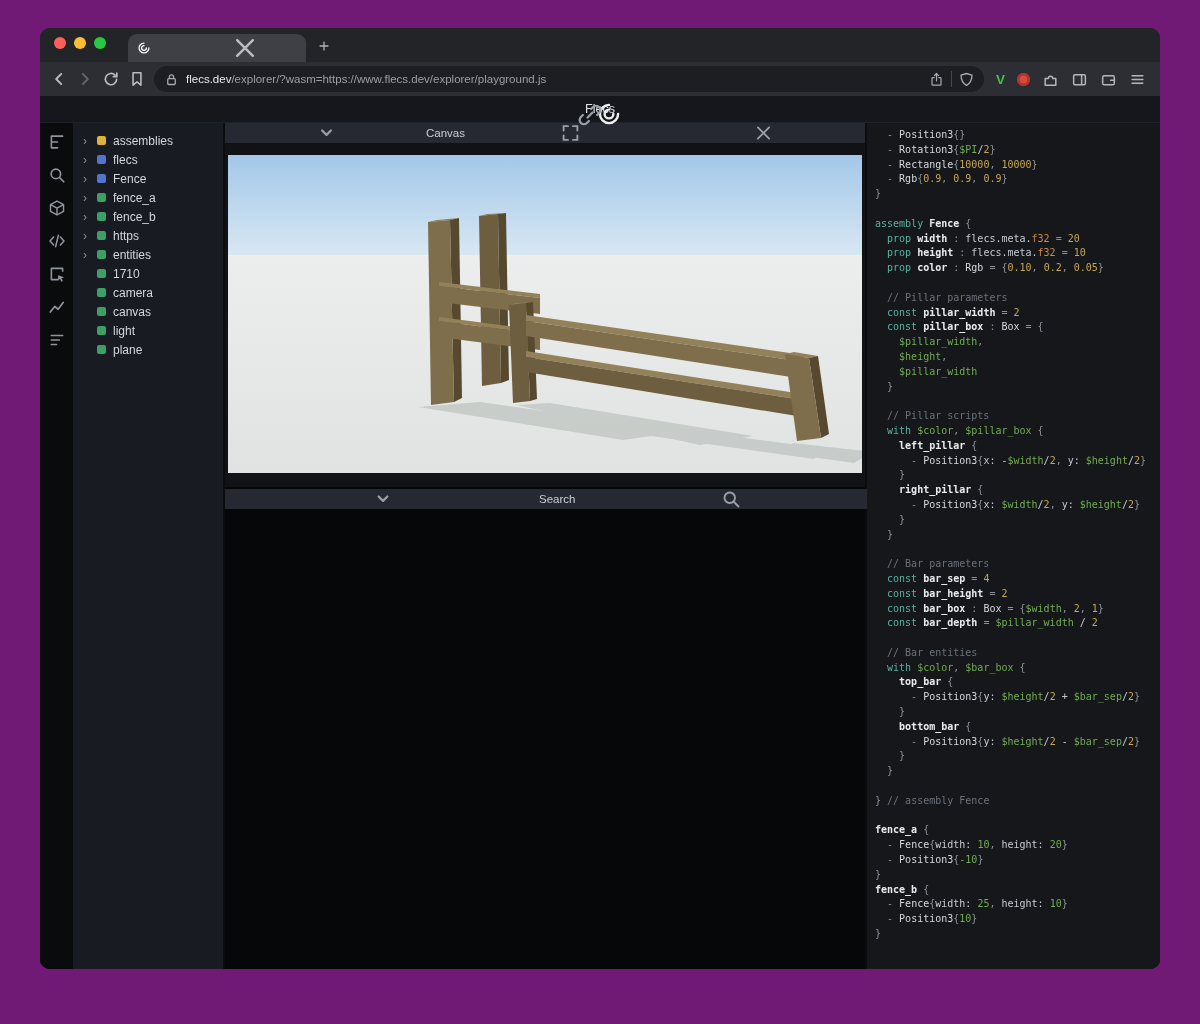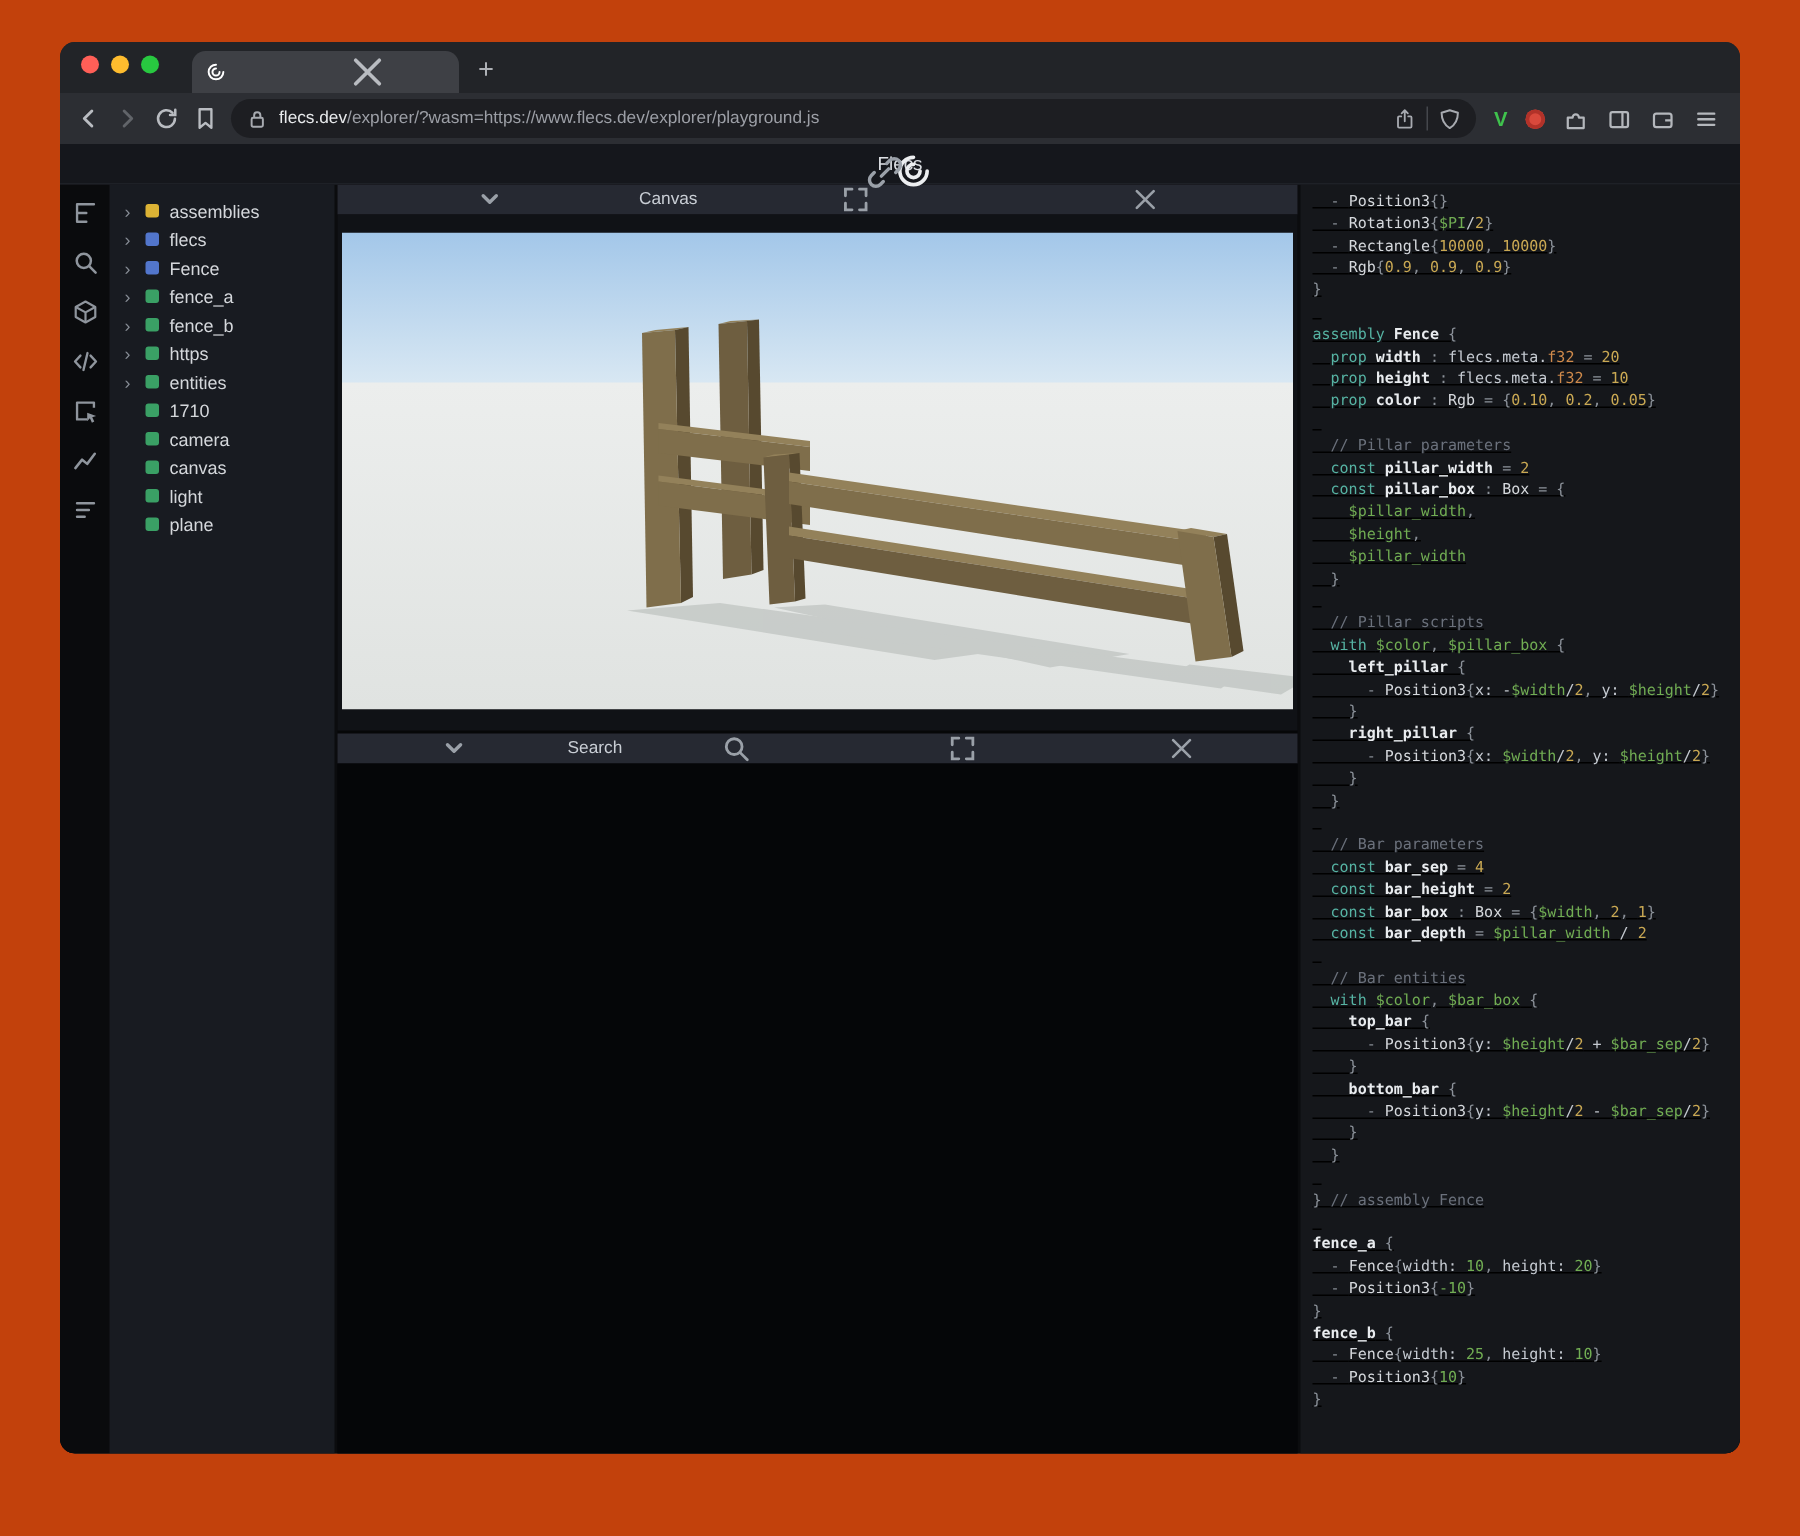--- a/index.html
+++ b/index.html
@@ -1,17 +1,17 @@
 <!DOCTYPE html>
 <html style="--sky-top: #a3c7e9; --sky-bottom: #d9e8f3; --ground-top: #eceeed; --ground-bottom: #e0e3e1; --wood-front: #7f6e4b; --wood-mid: #6e5e40; --wood-side: #57492f; --wood-top: #93815a; --shadow: #b3b8b5;"><head>
 <meta charset="utf-8">
 <style>
   * { margin:0; padding:0; box-sizing:border-box; }
   html,body { background:#000; }
-  .screen { position:relative; width:1200px; height:1024px; background:#c2410c; overflow:hidden;
+  .screen { position:relative; width:1200px; height:1024px; background:#701a75; overflow:hidden;
             font-family:"Liberation Sans", sans-serif; }
   .window { position:absolute; left:40px; top:28px; width:1120px; height:941px;
             background:#26282c; border-radius:10px; overflow:hidden; display:flex; flex-direction:column; }
 
   
   .tabbar { height:34px; background:#222428; display:flex; align-items:flex-end; padding:0 0 0 14px; flex:none; }
   .traffic { display:flex; gap:8px; align-items:center; height:100%; padding-bottom:4px; }
   .tl { width:12px; height:12px; border-radius:50%; }
   .tab { margin-left:22px; width:178px; height:28px; background:#3e4045; border-radius:9px 9px 0 0;
          display:flex; align-items:center; gap:7px; padding:0 9px; color:#e3e5e8; font-size:11.5px; }
@@ -58,25 +58,25 @@
   .panel-header { height:20px; flex:none; background:#262932; display:flex; align-items:center;
                   padding:0 8px; gap:6px; color:#c9ced5; font-size:11.5px; }
   .ph-chev { width:11px; height:11px; color:#9aa0a8; }
   .ph-title { }
   .ph-search-glyph { width:11px; height:11px; color:#9aa0a8; }
   .ph-spacer { flex:1; }
   .ph-ic { width:12px; height:12px; color:#9aa0a8; }
   .canvas-body { flex:none; background:#101216; padding:12px 3px 14px; }
   .viewport { height:318px; }
   .viewport svg { width:100%; height:100%; display:block; }
-  .search-panel { flex:1; display:flex; flex-direction:column; margin-top:2px; min-height:0; }
+  .search-panel { flex:1; display:flex; flex-direction:row; margin-top:2px; min-height:0; }
   .search-body { flex:1; background:#050608; }
 
   .editor { flex:1; display:flex; flex-direction:column; background:#15171b; min-width:0; min-height:0; }
-  .editor-body { flex:1; overflow:hidden; padding:5px 8px;text-decoration:underline; }
+  .editor-body { flex:1; overflow:hidden; padding:5px 8px; }
   .code-line { font-family:"DejaVu Sans Mono", monospace; font-size:10px; line-height:14.8px;
                white-space:pre; min-height:14.8px; color:#c6cbd2; }
   .t-pn { color:#8b9199; }
   .t-pl { color:#c6cbd2; }
   .t-kw { color:#56b3a3; }
   .t-id { color:#e9ecef; font-weight:bold; }
   .t-ty { color:#d6d9dd; }
   .t-nu { color:#c9a853; }
   .t-gn { color:#71ad53; }
   .t-vr { color:#71ad53; }

